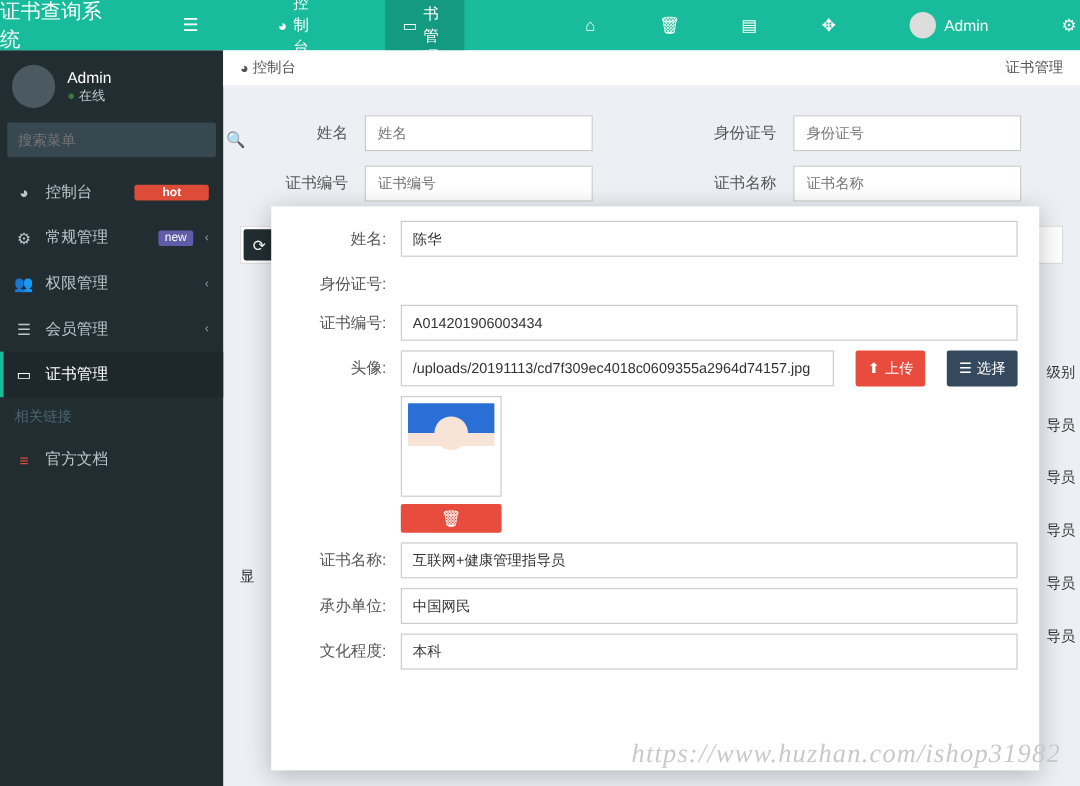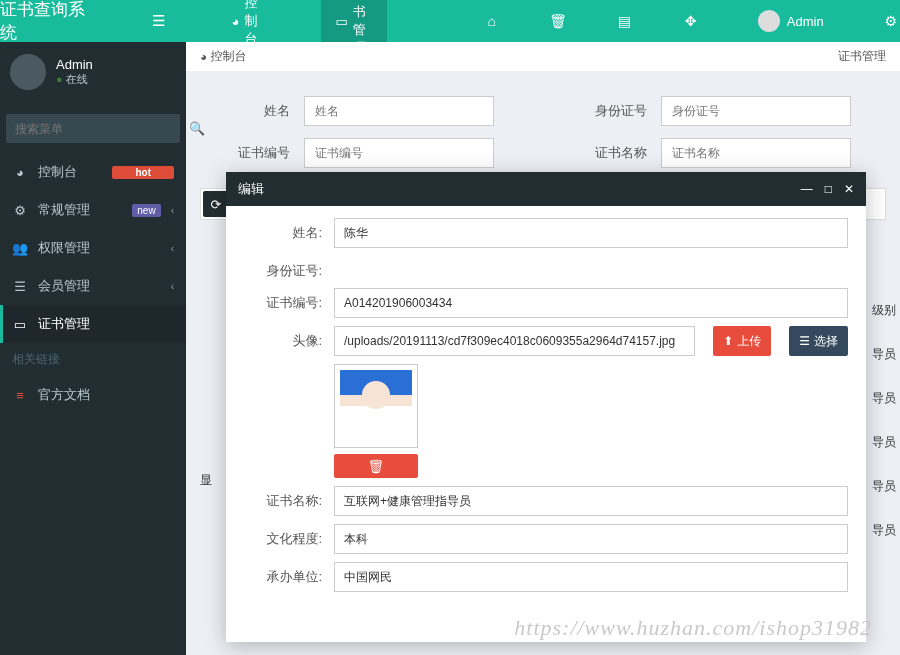--- a/index.html
+++ b/index.html
@@ -16,21 +16,21 @@
 .top-user { display: flex; align-items: center; gap: 7px; padding: 0 10px; }
 .avatar-sm { width: 22px; height: 22px; border-radius: 50%; background: #ddd; }
 
 
 .sidebar { position: absolute; left: 0; top: 42px; width: 186px; bottom: 0; background: #222d32; color: #b8c7ce; }
 .user-panel { display: flex; align-items: center; gap: 10px; padding: 12px 10px; }
 .avatar-lg { width: 36px; height: 36px; border-radius: 50%; background: #4b5a60; }
 .user-name { color: #fff; font-size: 13px; }
 .user-status { font-size: 11px; }
 .user-status .dot { color: #3c763d; margin-right: 3px; }
-.search-box { margin: 12px 6px 10px; display: flex; background: #374850; border-radius: 2px; }
+.search-box { margin: 0 6px 10px; display: flex; background: #374850; border-radius: 2px; }
 .search-box input { flex: 1; border: none; background: transparent; color: #ccc; padding: 7px 9px; font-size: 12px; outline: none; }
 .search-box .sico { padding: 7px 10px; color: #999; }
 .menu-item { display: flex; align-items: center; padding: 10px 12px; gap: 10px; cursor: pointer; font-size: 13px; }
 .menu-item.active { background: #1e282c; color: #fff; border-left: 3px solid #18bc9c; padding-left: 9px; }
 .menu-item .ic { width: 16px; text-align: center; font-size: 13px; }
 .menu-item .txt { flex: 1; }
 .menu-item .arrow { font-size: 10px; color: #8aa4af; }
 .badge-hot { background: #dd4b39; color: #fff; font-size: 10px; padding: 1px 23px; border-radius: 2px; font-weight: bold; }
 .badge-new { background: #605ca8; color: #fff; font-size: 10px; padding: 1px 5px; border-radius: 2px; }
 .menu-header { color: #4b646f; padding: 8px 12px; font-size: 12px; }
@@ -66,21 +66,21 @@
 .mfield input { width: 100%; height: 30px; border: 1px solid #ccc; padding: 0 9px; font-size: 12px; color: #333; }
 .mfield .inline { display: flex; gap: 18px; }
 .mfield .inline input { flex: 1; }
 .btn-red { background: #e74c3c; color: #fff; border: none; height: 30px; padding: 0 10px; font-size: 12px; display: inline-flex; align-items: center; gap: 4px; cursor: pointer; border-radius: 2px; }
 .btn-dark2 { background: #34495e; color: #fff; border: none; height: 30px; padding: 0 10px; font-size: 12px; display: inline-flex; align-items: center; gap: 4px; cursor: pointer; border-radius: 2px; }
 .photo-box { width: 84px; height: 84px; border: 1px solid #ccc; margin-top: 8px; padding: 5px; }
 .photo { width: 100%; height: 100%; background: linear-gradient(#2a6fd6 0 35%, #f7e4d6 35% 50%, #fff 50% 100%); position: relative; border-radius: 1px; }
 .photo::after { content: ""; position: absolute; left: 50%; top: 35%; width: 28px; height: 28px; background: #f7e4d6; border-radius: 50%; transform: translate(-50%,-50%); }
 .btn-trash { width: 84px; height: 24px; background: #e74c3c; color: #fff; border: none; margin-top: 6px; cursor: pointer; border-radius: 2px; display: flex; align-items: center; justify-content: center; }
 
-.watermark { position: absolute; right: 28px; bottom: 14px; font-family: "Times New Roman", serif; font-size: 22px; color: #c9c9c9; font-style: italic; pointer-events: none; letter-spacing: 1px; }
+.watermark { position: absolute; right: 16px; bottom: 14px; font-family: "Times New Roman", serif; font-size: 22px; color: #c9c9c9; font-style: italic; pointer-events: none; letter-spacing: 1px; }
 .scroll-thin { overflow-y: scroll; }
 .scroll-thin::-webkit-scrollbar { width: 8px; }
 .scroll-thin::-webkit-scrollbar-thumb { background: #c1c1c1; }
 </style>
 </head>
 <body>
 
 <div class="top-header">
   <div class="logo">证书查询系统</div>
   <div class="menu-toggle">☰</div>
@@ -189,28 +189,20 @@
     <div>导员</div>
     <div>导员</div>
     <div>导员</div>
     <div>导员</div>
   </div>
 
   <div style="position:absolute;left:14px;top:430px;font-size:12px;color:#333">显</div>
 </div>
 
 <div class="modal">
-  <div class="modal-header">
-    <span>编辑</span>
-    <span class="mh-ico">
-      <span>—</span>
-      <span>□</span>
-      <span>✕</span>
-    </span>
-  </div>
   <div class="modal-body scroll-thin">
     <div class="mrow">
       <div class="mlabel">姓名</div>
       <div class="mfield"><input value="陈华" style=""></div>
     </div>
     <div class="mrow">
       <div class="mlabel">身份证号</div>
     </div>
     <div class="mrow">
       <div class="mlabel">证书编号</div>
@@ -236,24 +228,24 @@
         <button class="btn-trash">
             <span>🗑</span>
           </button>
       </div>
     </div>
     <div class="mrow">
       <div class="mlabel">证书名称</div>
       <div class="mfield"><input value="互联网+健康管理指导员" style=""></div>
     </div>
     <div class="mrow">
+      <div class="mlabel">承办单位</div>
+      <div class="mfield"><input value="中国网民" style=""></div>
+    </div>
+    <div class="mrow">
       <div class="mlabel">文化程度</div>
       <div class="mfield"><input value="本科" style=""></div>
     </div>
-    <div class="mrow">
-      <div class="mlabel">承办单位</div>
-      <div class="mfield"><input value="中国网民" style=""></div>
-    </div>
 
   </div>
 </div>
 
 <div class="watermark">https://www.huzhan.com/ishop31982</div>
 
 </body></html>

